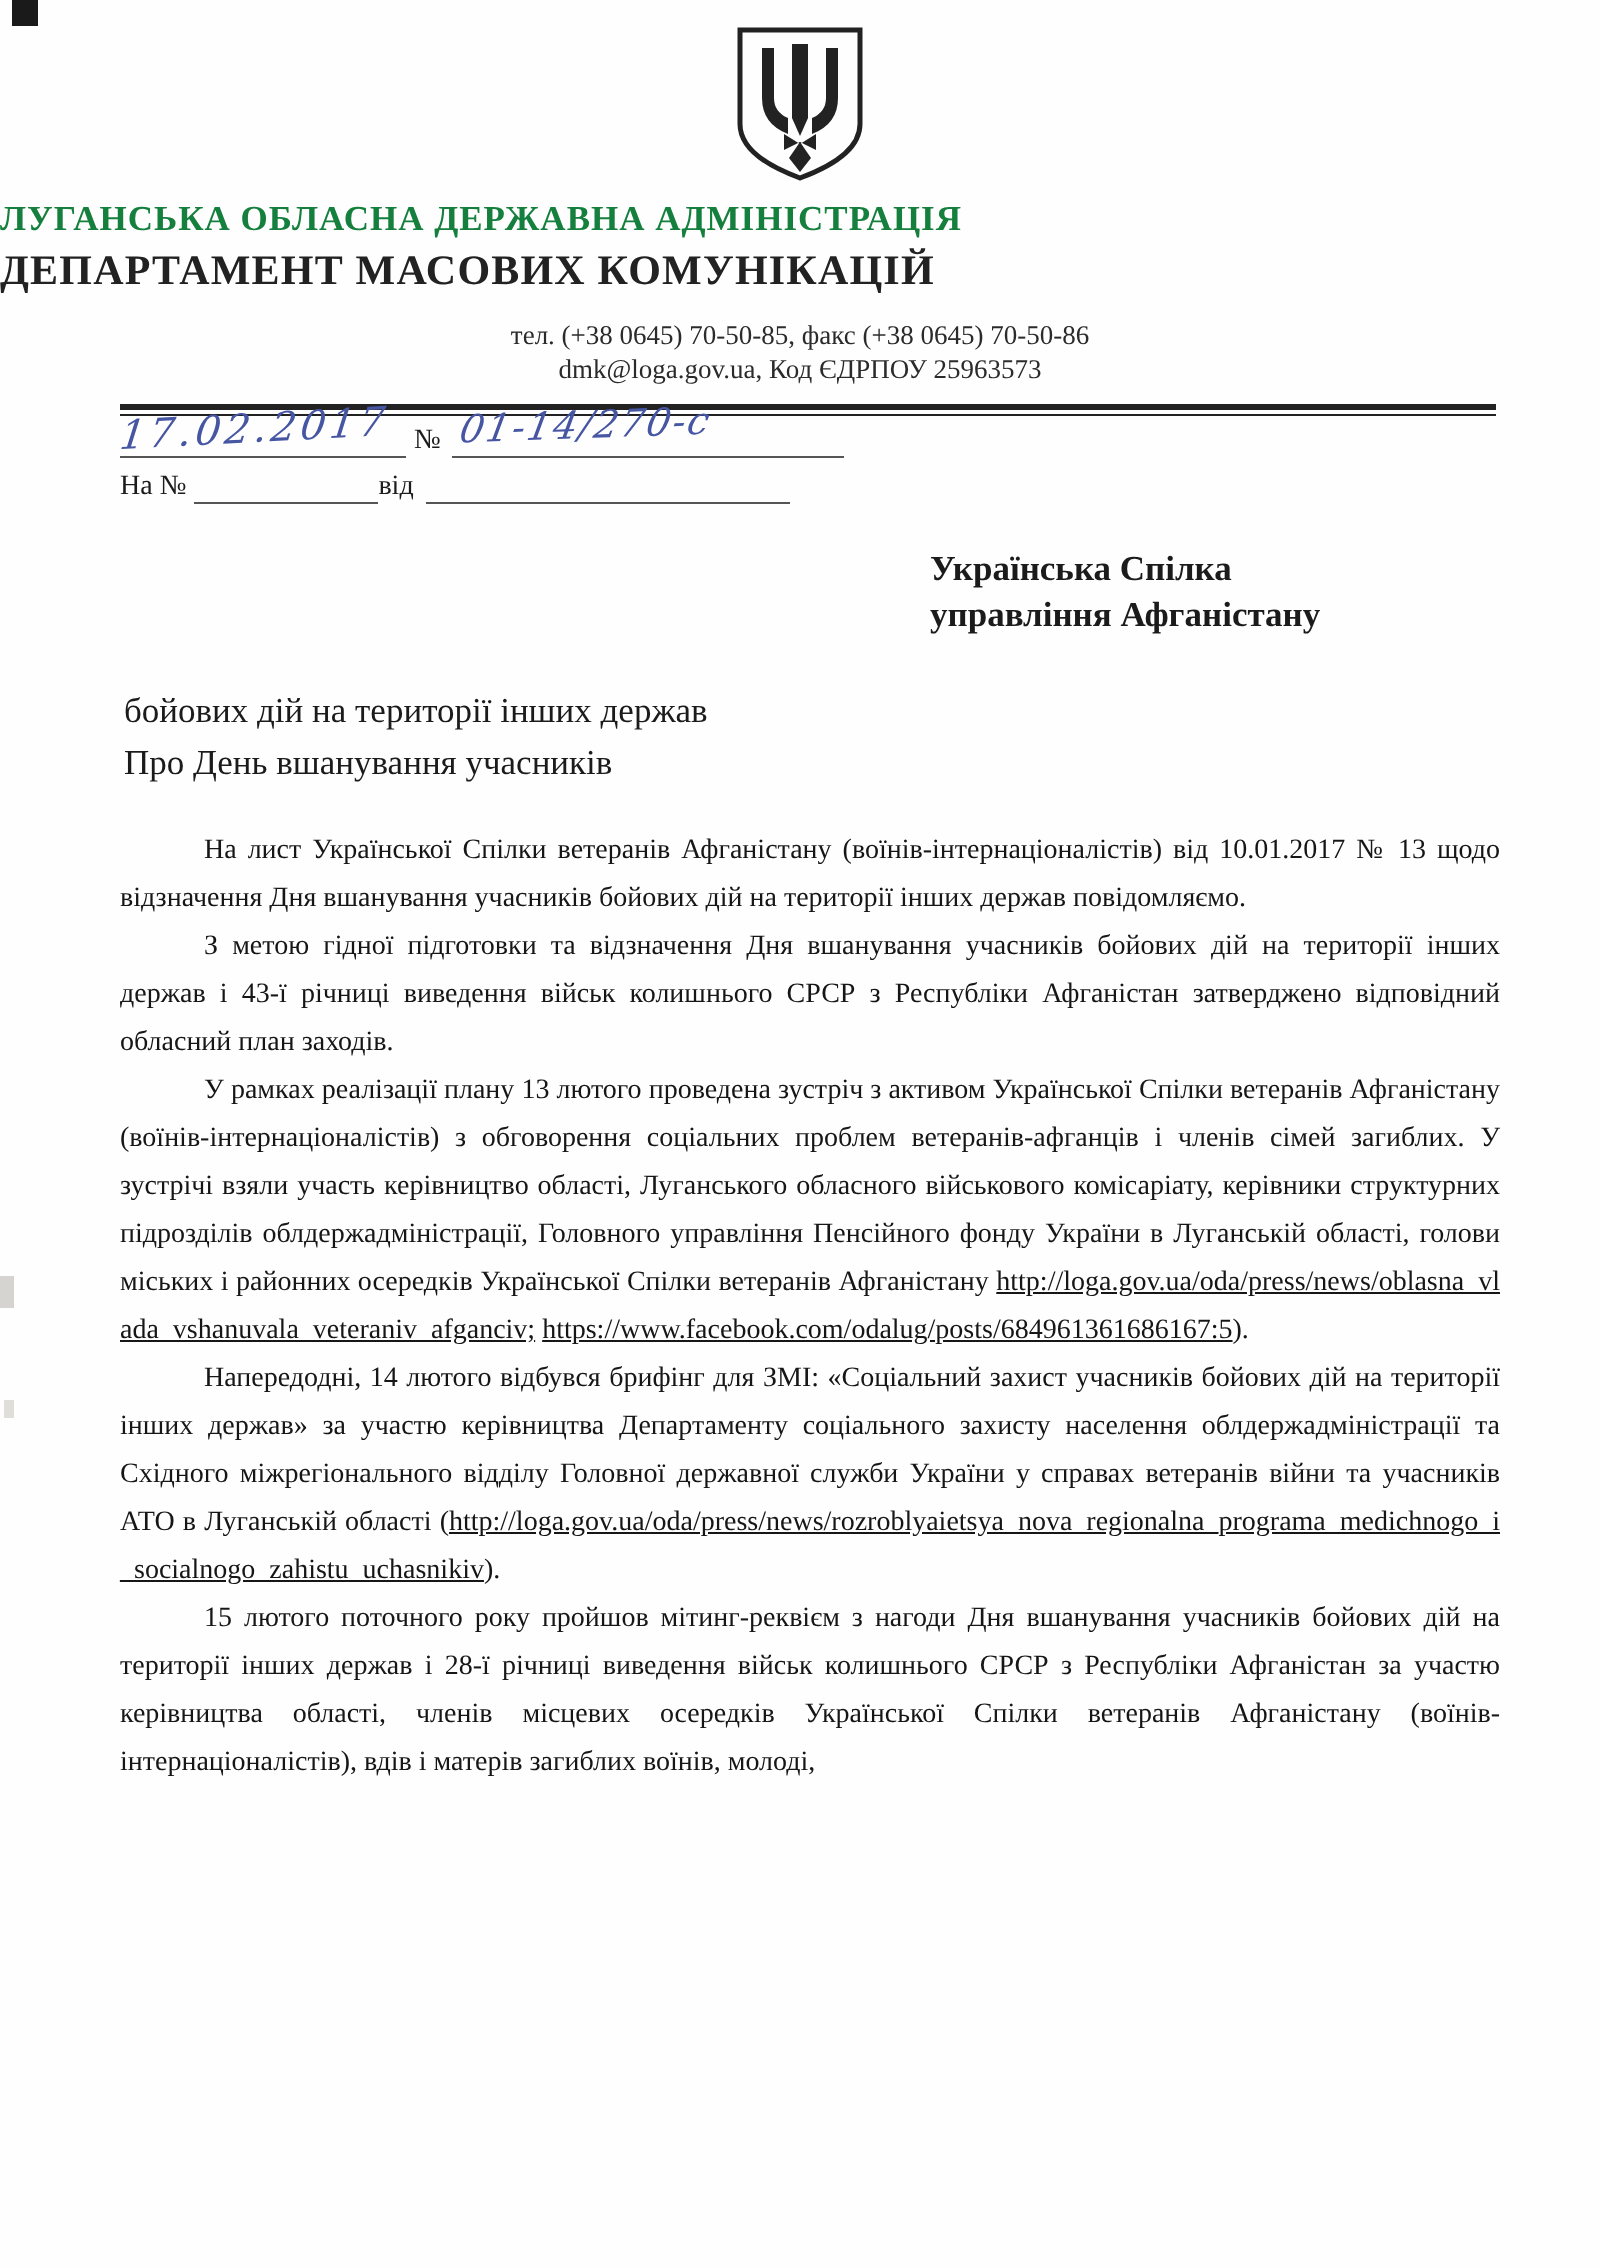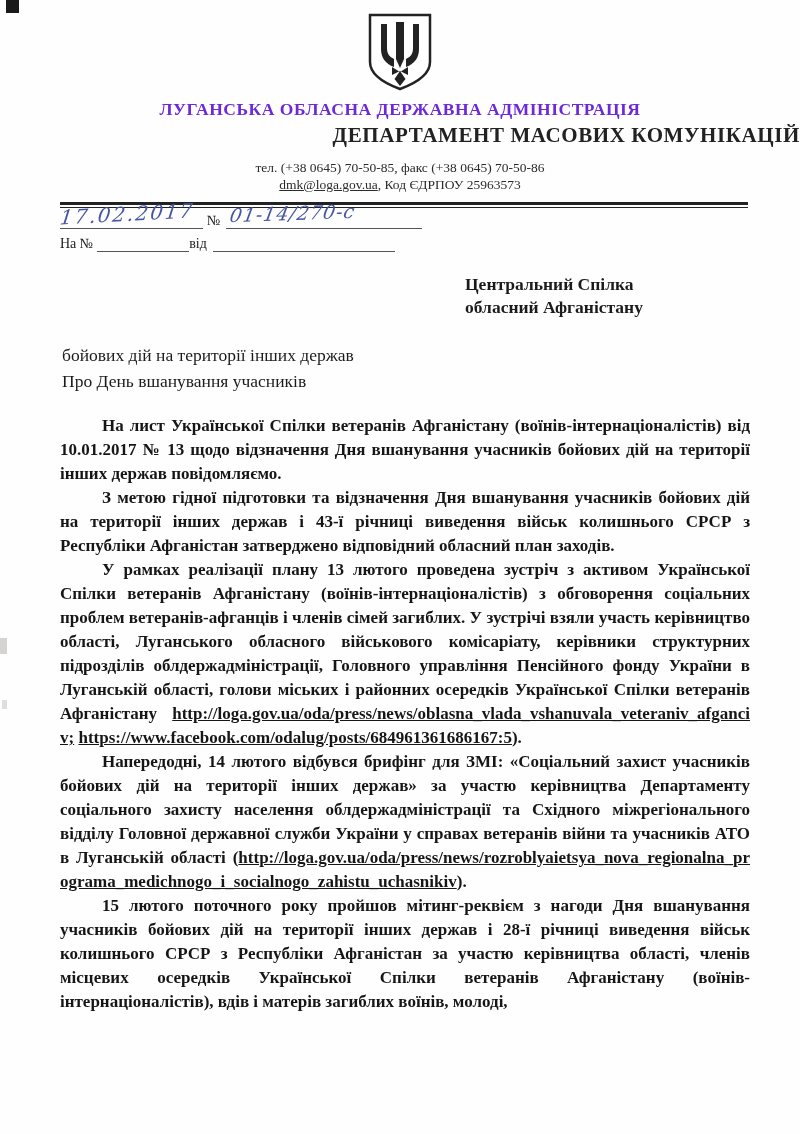--- a/index.html
+++ b/index.html
@@ -13,32 +13,32 @@
   }
   
   .artifact-tl{position:absolute;left:6px;top:0;width:13px;height:13px;background:#1a1a1a;}
   .artifact-left{position:absolute;left:0;top:638px;width:7px;height:16px;background:#d6d4d0;}
   .artifact-left2{position:absolute;left:2px;top:700px;width:5px;height:9px;background:#e0ded9;}
 
   
   .emblem-wrap{display:flex;justify-content:center;padding-top:12px;}
   .emblem-wrap svg{display:block;}
   .org1{
-    text-align:center;font-weight:bold;font-size:17.5px;letter-spacing:.5px;
-    margin-top:7px;color:#6d28d9;
+    font-weight:bold;font-size:17.5px;letter-spacing:.5px;
+    margin-top:7px;color:#15803d;
   }
   .org2{
-    text-align:right;font-weight:bold;font-size:21px;letter-spacing:.6px;
+    text-align:left;font-weight:bold;font-size:21px;letter-spacing:.6px;
     margin-top:3px;color:#222;
   }
   .addr{
     text-align:center;font-size:13.5px;line-height:17px;color:#2b2b2b;margin-top:0;
   }
   .addr-block{margin-top:11px;}
-  .email{text-decoration:underline;}
+  .email{}
 
   
   .rule{
     margin:9px 52px 0 60px;
     border-top:3px solid #222;
     border-bottom:1px solid #222;
     height:2px;
   }
 
   
@@ -69,22 +69,22 @@
 
   
   .subject{
     margin:23px 0 0 62px;
     font-size:17.5px;line-height:26px;color:#1b1b1b;
   }
 
   
   .body-text{
     margin:20px 50px 0 60px;
-    font-size:17px;line-height:24px;
-    text-align:justify;color:#161616;font-weight:bold;
+    font-size:14px;line-height:24px;
+    text-align:justify;color:#161616;
   }
   .body-text p{margin:0;text-indent:42px;}
   .doc-link{color:#161616;text-decoration:underline;overflow-wrap:anywhere;word-break:break-all;}
 </style>
 </head>
 <body>
 
 <div class="page">
 
   <div class="artifact-tl"></div>
@@ -124,22 +124,22 @@
     </div>
     <div class="ref-row row2">
       <span>На №</span>
       <span class="ref-cell c3"></span>
       <span>від</span>
       <span class="ref-cell c4"></span>
     </div>
   </div>
 
   <div class="recipient">
-    <div>Центральний Спілка</div>
-    <div>обласний Афганістану</div>
+    <div>Українська Спілка</div>
+    <div>управління Афганістану</div>
   </div>
 
   <div class="subject">
     <div>бойових дій на території інших держав</div>
     <div>Про День вшанування учасників</div>
   </div>
 
   <div class="body-text">
     <p>На лист Української Спілки ветеранів Афганістану (воїнів-інтернаціоналістів) від 10.01.2017 № 13 щодо відзначення Дня вшанування учасників бойових дій на території інших держав повідомляємо.</p>
     <p>З метою гідної підготовки та відзначення Дня вшанування учасників бойових дій на території інших держав і 43-ї річниці виведення військ колишнього СРСР з Республіки Афганістан затверджено відповідний обласний план заходів.</p>

